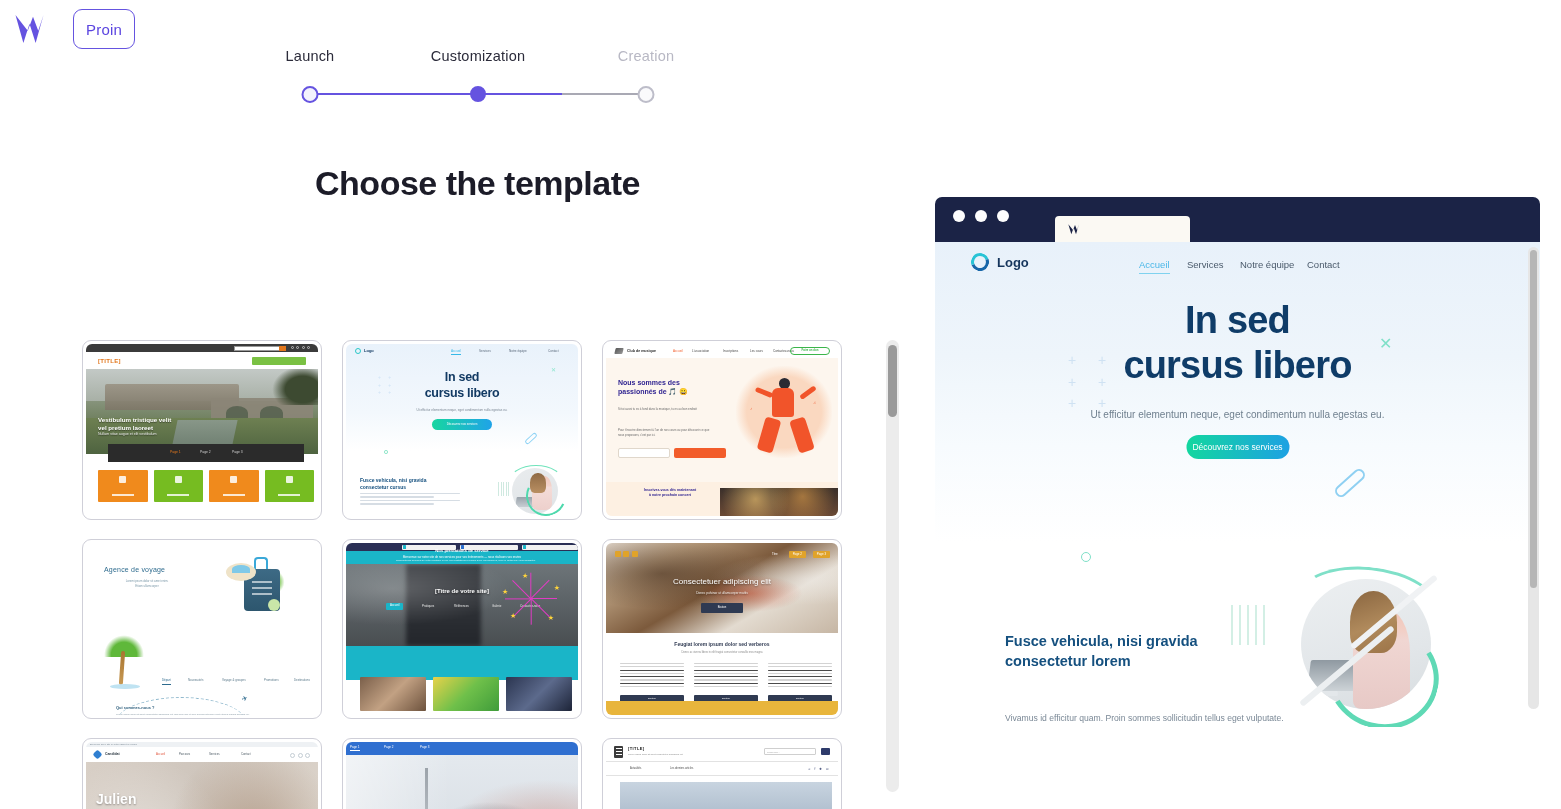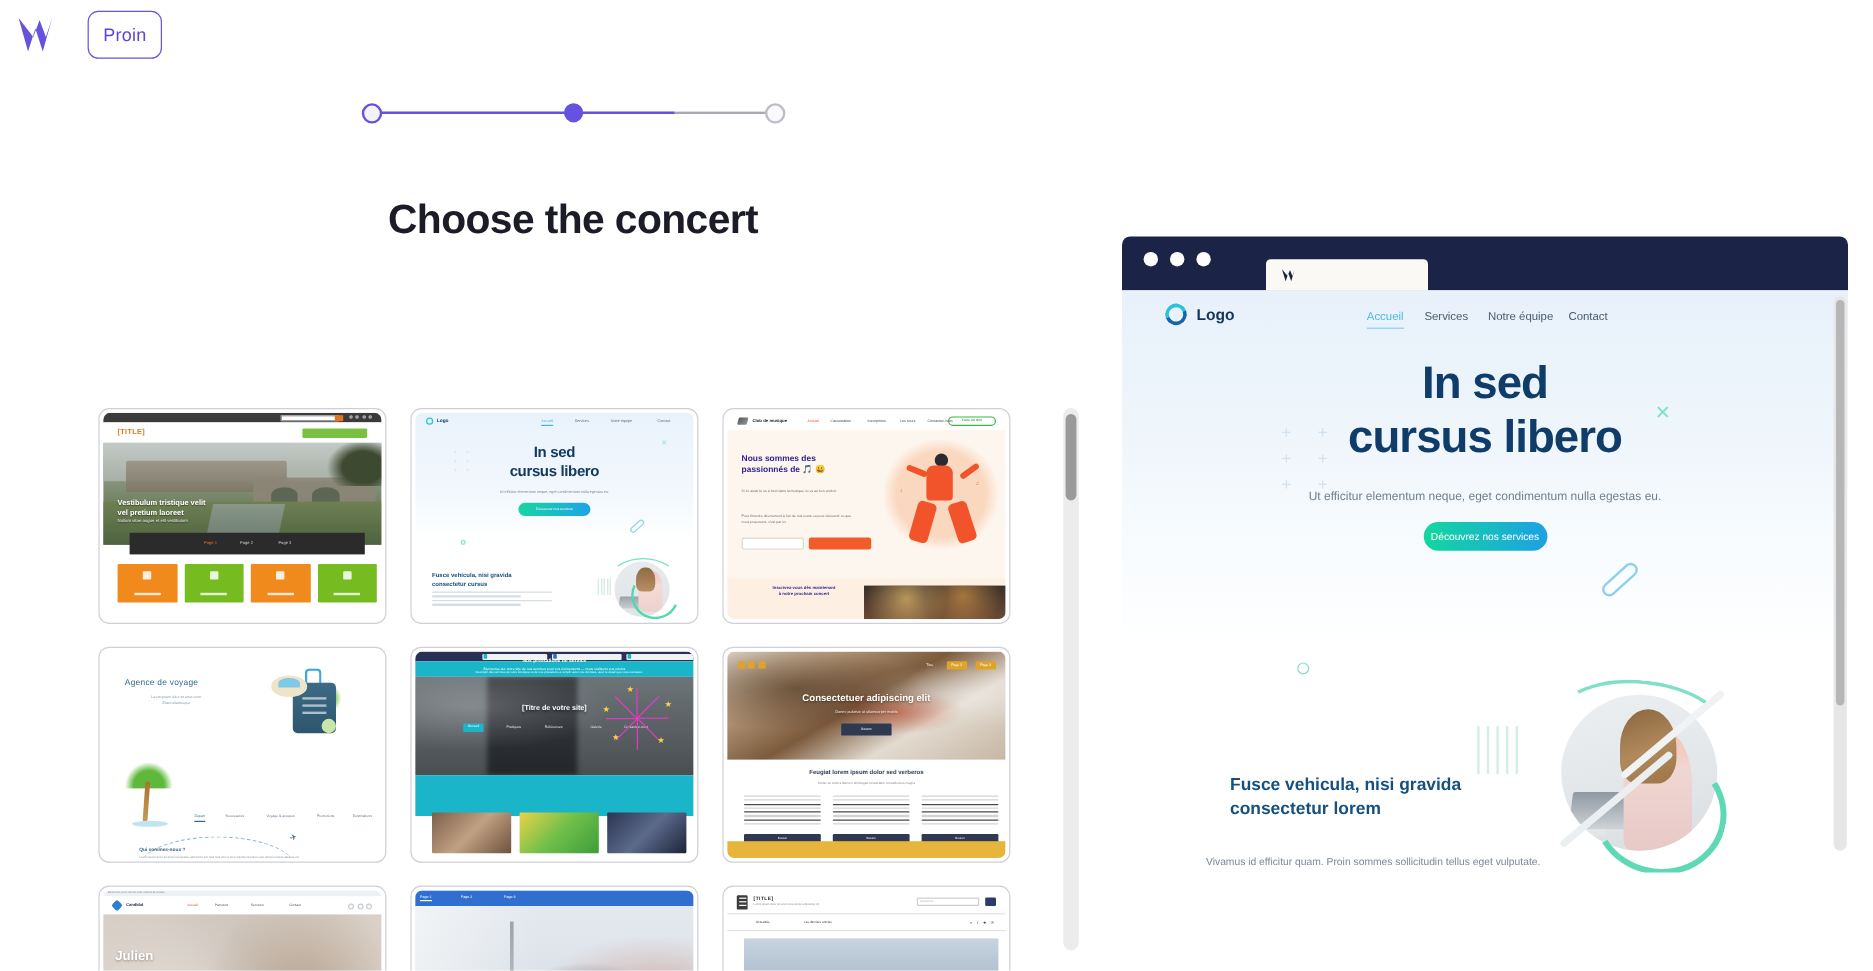--- a/index.html
+++ b/index.html
@@ -286,21 +286,21 @@
   .t6-hero::after { content:""; position:absolute; inset:0;
     background:radial-gradient(ellipse at 24% 34%,rgba(60,38,22,.55),transparent 42%),
                radial-gradient(ellipse at 62% 56%,rgba(200,60,30,.45),transparent 26%),
                radial-gradient(ellipse at 86% 40%,rgba(240,238,235,.5),transparent 34%); }
   .t6-soc { position:absolute; left:9px; top:8px; z-index:3; display:flex; gap:2.4px; }
   .t6-soc i { width:6px; height:6px; background:#e0a32a; border-radius:1px; display:block; }
   .t6-nav { position:absolute; right:8px; top:8px; z-index:3; display:flex; gap:7px; }
   .t6-nav span { font-size:2.9px; color:#fff; background:#e0a32a; padding:1.6px 4px; border-radius:1px; }
   .t6-nav span.on { background:transparent; color:#fff; }
   .t6-h1 { position:absolute; left:0; top:34px; width:100%; text-align:center; z-index:3;
-    color:#fff; font-size:8px; font-weight:700; text-shadow:0 1px 2px rgba(0,0,0,.45); }
+    color:#fff; font-size:8px; font-weight:400; text-shadow:0 1px 2px rgba(0,0,0,.45); }
   .t6-sub { position:absolute; left:0; top:48px; width:100%; text-align:center; z-index:3;
     color:#f0ece8; font-size:3.2px; text-shadow:0 1px 2px rgba(0,0,0,.45); }
   .t6-btn { position:absolute; left:50%; top:60px; transform:translateX(-50%); z-index:3;
     width:42px; height:10px; background:#2f3a52; border-radius:1px; }
   .t6-btn span { position:absolute; inset:0; display:flex; align-items:center; justify-content:center;
     color:#fff; font-size:2.7px; }
   .t6-h2 { position:absolute; left:0; top:98px; width:100%; text-align:center;
     color:#2f3a52; font-size:5px; font-weight:700; }
   .t6-p { position:absolute; left:0; top:108px; width:100%; text-align:center;
     color:#8b8b8b; font-size:2.6px; }
@@ -324,21 +324,21 @@
   .t7-brand { position:absolute; left:19px; top:5.4px; font-size:3.4px; font-weight:700; color:#1d2a35; }
   .t7-nav a { position:absolute; top:6px; font-size:2.8px; color:#4a5862; }
   .t7-nav a.on { color:#e1533a; }
   .t7-dots { position:absolute; right:8px; top:6px; display:flex; gap:2.4px; }
   .t7-dots i { width:5px; height:5px; border:.5px solid #c4cdd4; border-radius:50%; display:block; }
   .t7-hero { position:absolute; left:0; top:20px; width:100%; bottom:0;
     background:linear-gradient(110deg,#d8cfc6 0%,#cfc6bd 40%,#ded6cd 100%); overflow:hidden; }
   .t7-hero::after { content:""; position:absolute; inset:0;
     background:radial-gradient(circle at 72% 45%,rgba(160,130,105,.55),transparent 45%),
                radial-gradient(circle at 22% 55%,rgba(255,255,255,.4),transparent 45%); }
-  .t7-name { position:absolute; left:10px; top:48px; color:#fff; font-size:11px; font-weight:600;
+  .t7-name { position:absolute; left:10px; top:48px; color:#fff; font-size:14px; font-weight:600;
     text-shadow:0 1px 2px rgba(0,0,0,.35); z-index:2; }
 
   
   .t8 { position:absolute; inset:0; background:#fff; }
   .t8-nav { position:absolute; left:0; top:0; width:100%; height:13px; background:#2f6fd0; }
   .t8-nav span { position:absolute; top:3px; font-size:3px; color:#fff; }
   .t8-nav i { position:absolute; left:4px; top:8.4px; width:10px; height:1px; background:#fff; }
   .t8-hero { position:absolute; left:0; top:13px; width:100%; bottom:0; overflow:hidden;
     background:linear-gradient(180deg,#e4e9ee,#cfd6dd); }
   .t8-hero::after { content:""; position:absolute; inset:0;
@@ -417,22 +417,22 @@
   }
   .pv-plus { position: absolute; left: 133px; top: 108px; color: #cfe2f3;
     font-size: 14px; line-height: 1.55; letter-spacing: 9px; }
   .pv-x1 { position: absolute; left: 444px; top: 92px; color: #7fe0c8; font-size: 16px; }
   .pv-clip {
     position: absolute; left: 397px; top: 235px; width: 36px; height: 12px;
     border: 2px solid #8fd0f2; border-radius: 7px; transform: rotate(-42deg);
   }
   .pv-ring { position: absolute; left: 146px; top: 310px; width: 10px; height: 10px;
     border-radius: 50%; border: 1.4px solid #7fe0c8; }
-  .pv-h2 { position: absolute; left: 70px; top: 403px; color: #15507f;
-    font-size: 14.5px; font-weight: 700; line-height: 1.35; margin-left: 20px; }
+  .pv-h2 { position: absolute; left: 70px; top: 390px; color: #15507f;
+    font-size: 14.5px; font-weight: 700; line-height: 1.35; }
   .pv-t1 { position: absolute; left: 70px; top: 429px; color: #7a8896; font-size: 8.6px; line-height: 1.6; }
   .pv-t2 { position: absolute; left: 70px; top: 470px; color: #7a8896; font-size: 8.6px; line-height: 1.6; }
   .pv-photo { position: absolute; left: 338px; top: 325px; width: 195px; height: 160px; }
   .pv-circle {
     position: absolute; left: 28px; top: 12px; width: 130px; height: 130px;
     border-radius: 50%; background: linear-gradient(165deg,#eceff1 0%,#e2e6e9 60%,#d8dde0 100%);
     overflow: hidden;
   }
   .pv-body-fig { position: absolute; left: 40%; top: 22%; width: 44%; height: 78%;
     background: linear-gradient(180deg,#efc5b8 0%,#f2cfc6 22%,#f0d6d2 32%,#e7c9c6 100%);
@@ -478,29 +478,34 @@
 <div id="app">
 
   <div class="topbar">
     <svg class="brand-logo" viewBox="0 0 48 48">
       <path d="M4 8 L13 40 L20 18 L27 40 L36 8 L30 26 L24 10 L18 26 Z" fill="#6553e0"></path>
     </svg>
     <button class="back-btn">Proin</button>
   </div>
 
   <div class="stepper">
+    <div class="step-labels">
+      <div class="step-label" style="left:40px;">Launch</div>
+      <div class="step-label" style="left:208px;">Customization</div>
+      <div class="step-label muted" style="left:376px;">Creation</div>
+    </div>
     <div class="step-track">
       <div class="step-track-done"></div>
     </div>
     <div class="step-dot" style="left:40px;"></div>
     <div class="step-dot filled" style="left:208px;"></div>
     <div class="step-dot pending" style="left:376px;"></div>
   </div>
 
-  <h1 class="page-title">Choose the concert</h1>
+  <h1 class="page-title">Choose the template</h1>
 
   <div class="grid-wrap">
     <div class="grid">
 
       <div class="tcard">
         <div class="thumb">
           <div class="tn">
             <div class="t1-top"></div>
             <div class="t1-search"></div>
             <div class="t1-sbtn"></div>

